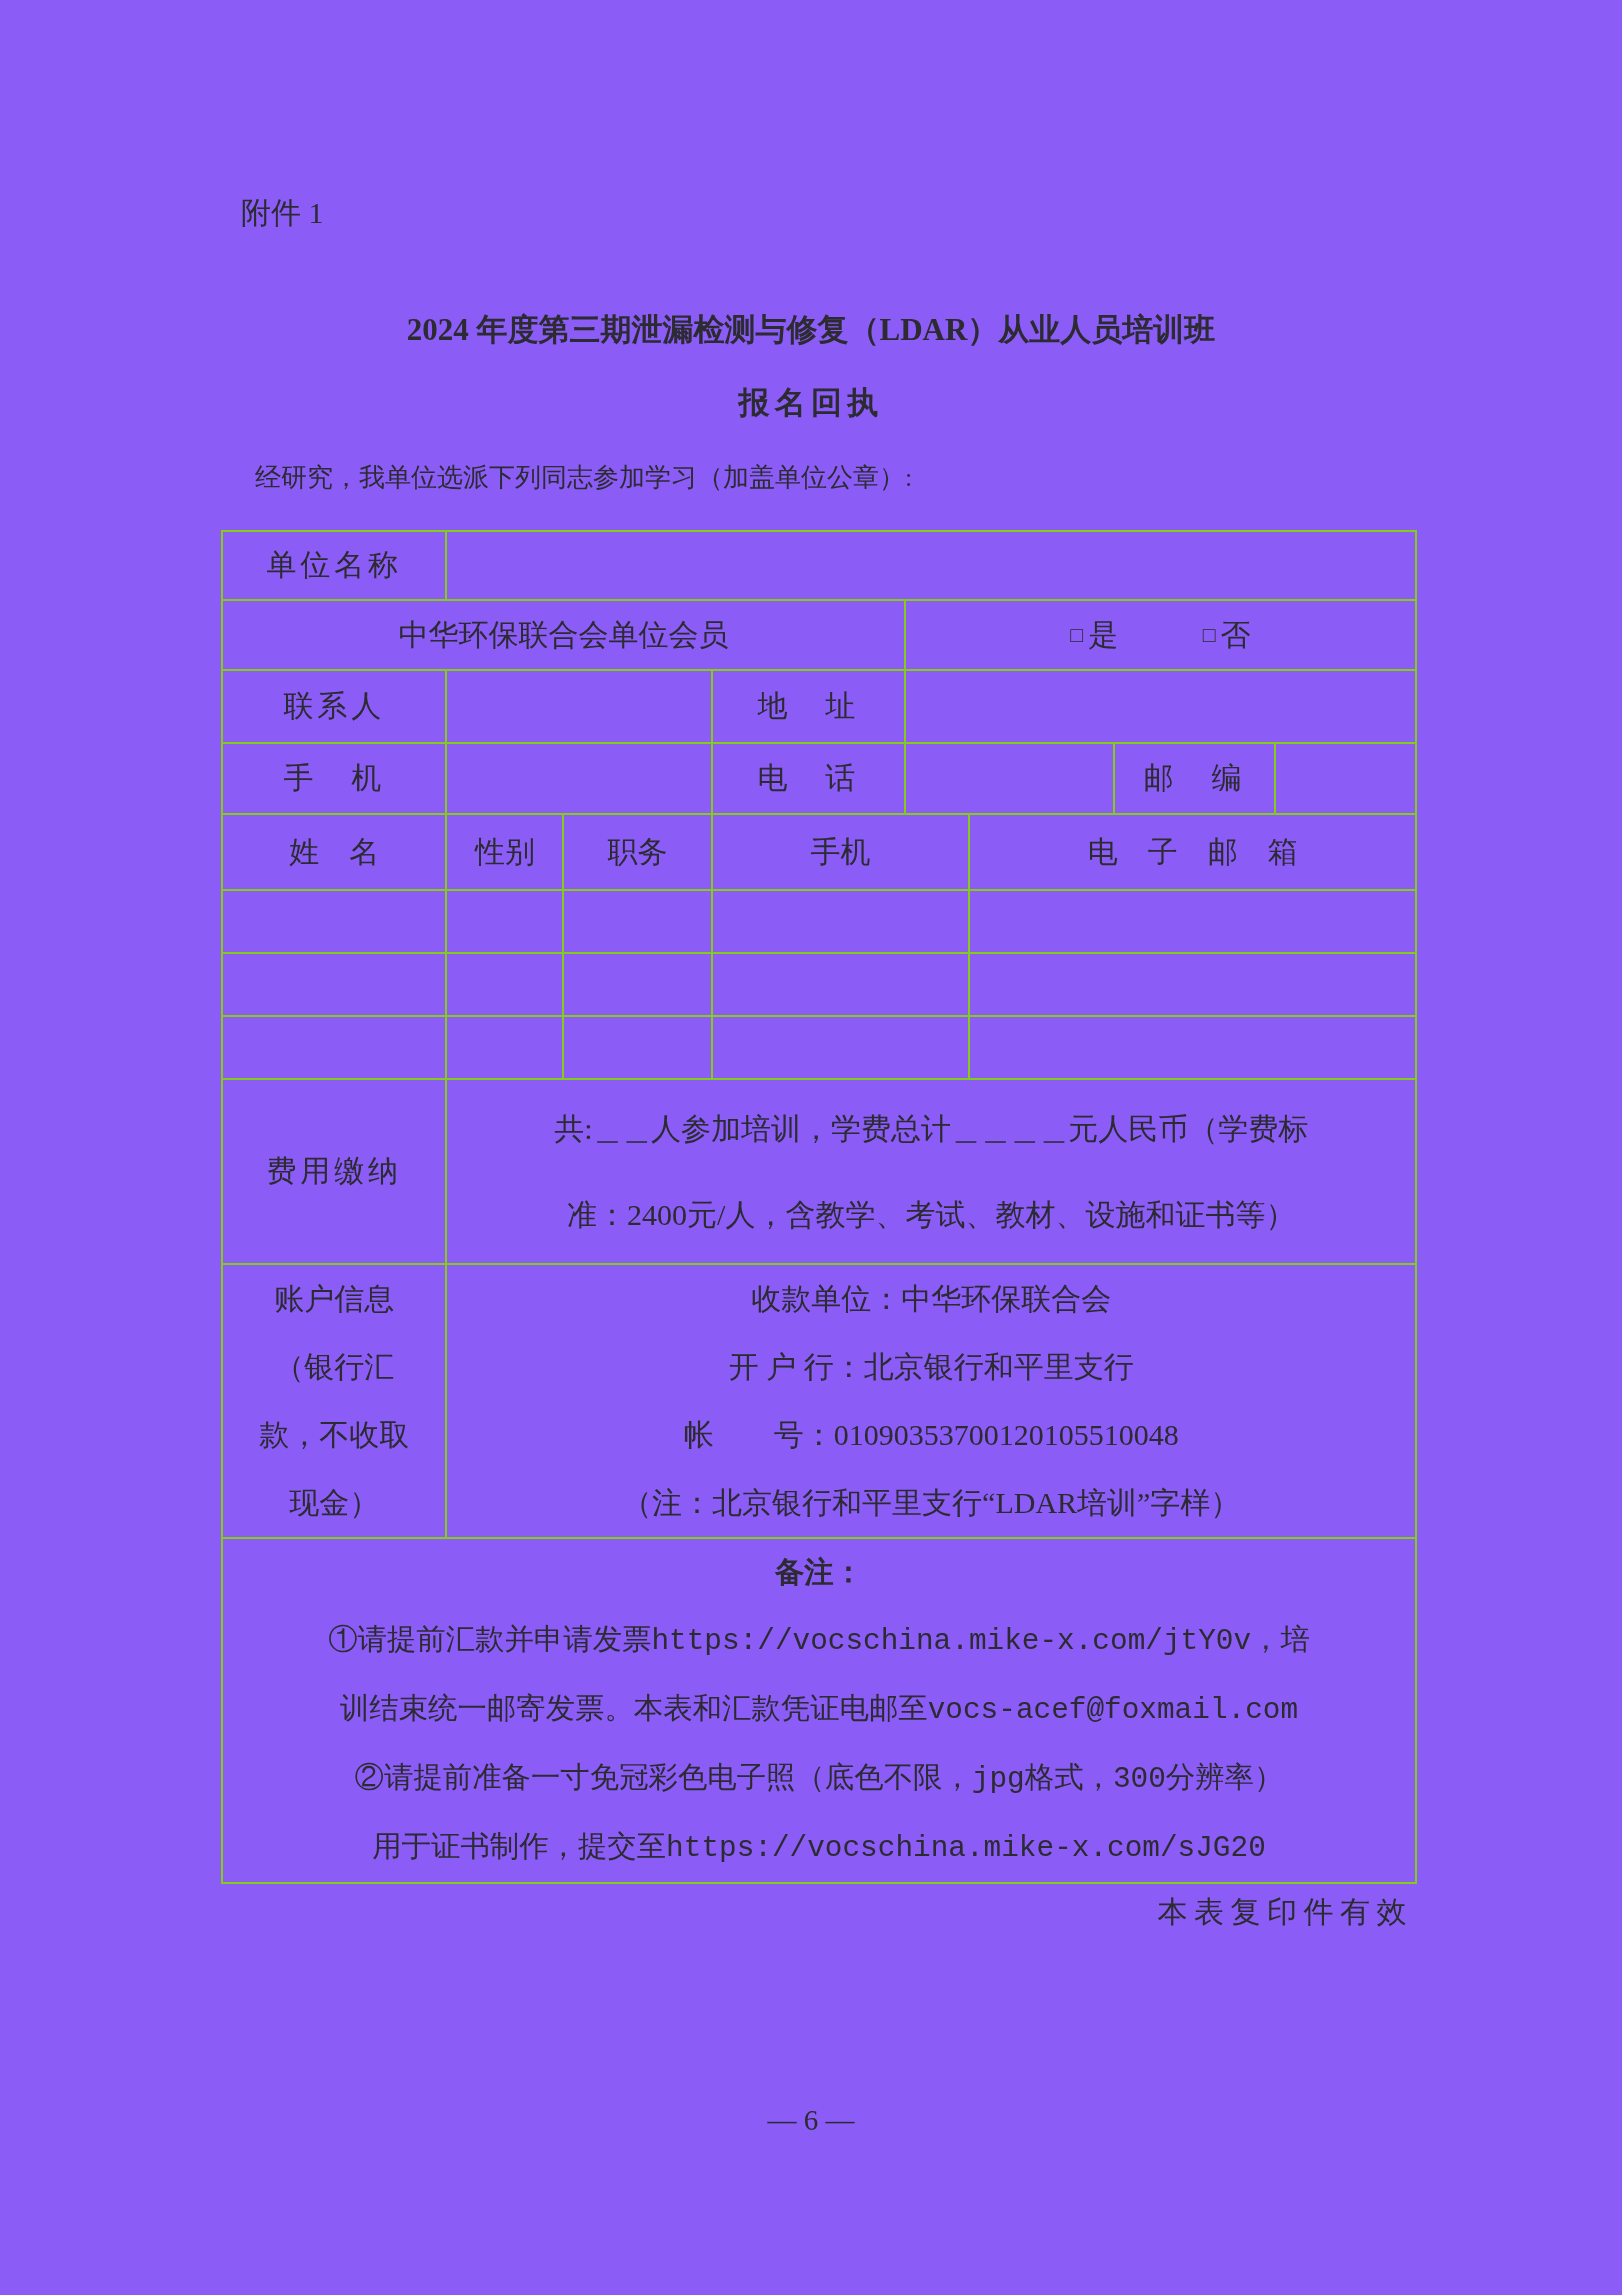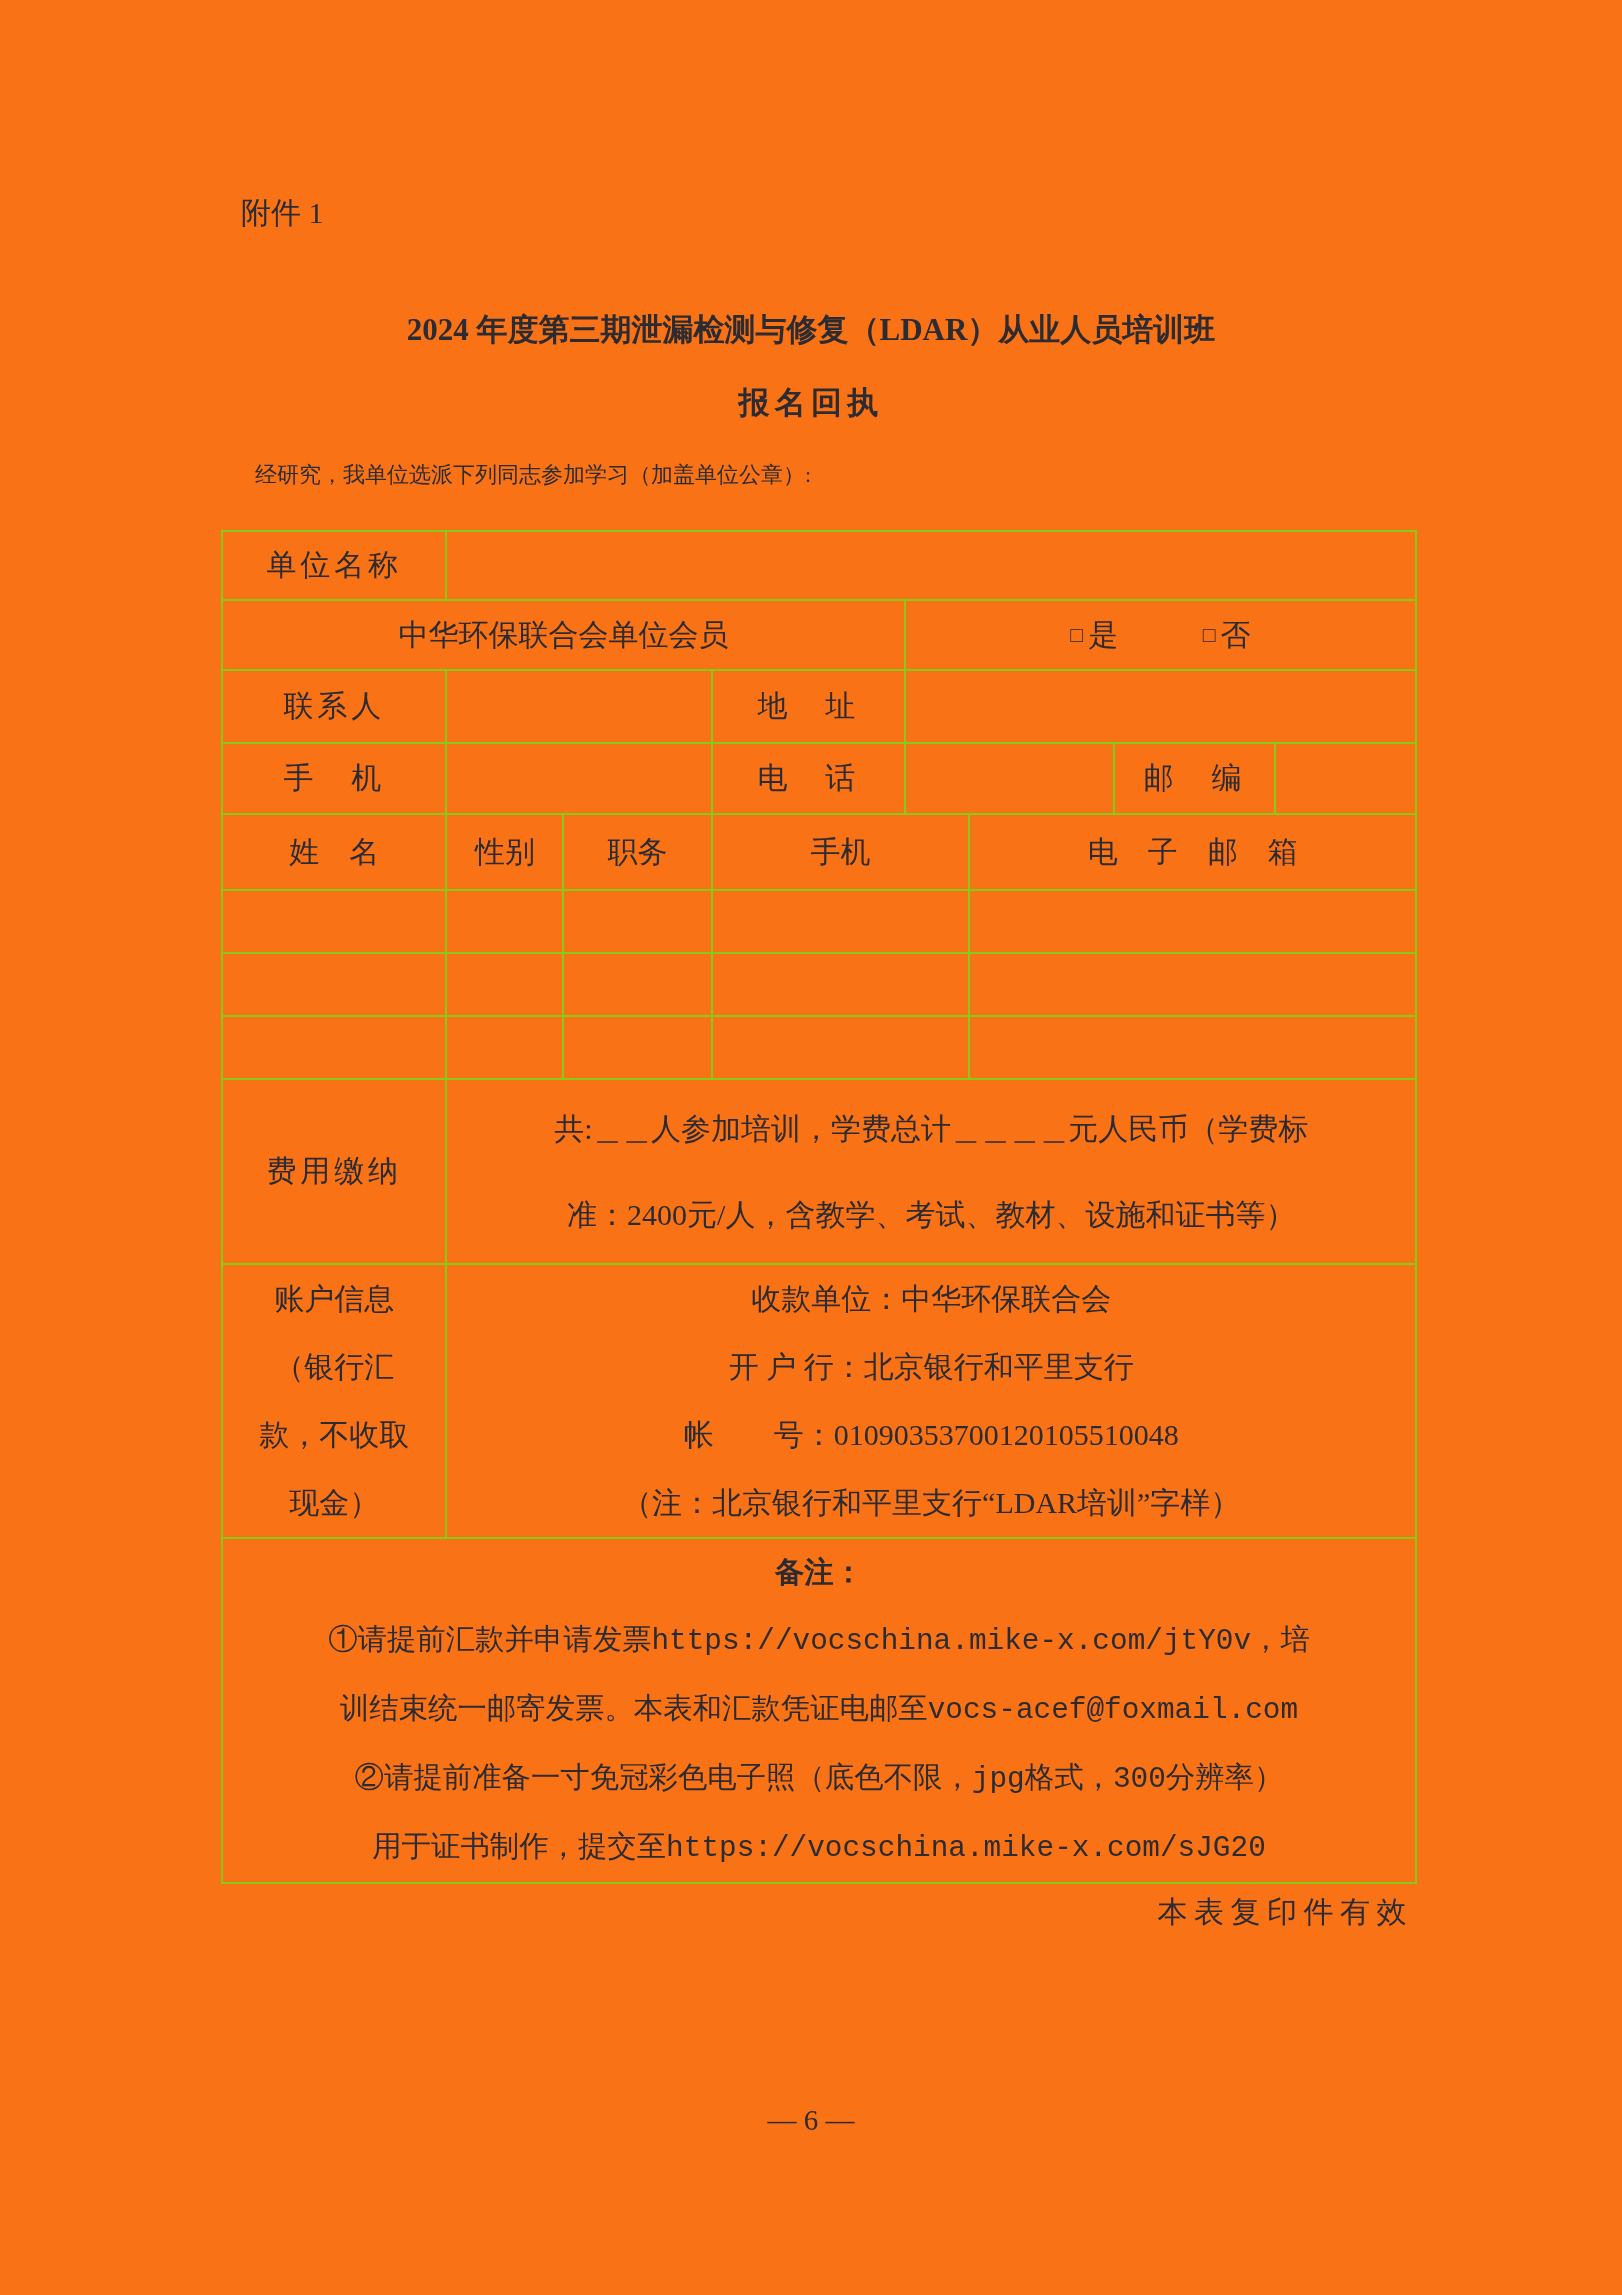--- a/index.html
+++ b/index.html
@@ -1,28 +1,28 @@
 <!DOCTYPE html>
 <html style="font-size:10.5px"><head>
 <meta charset="utf-8">
 <style>
   html,body{margin:0;padding:0;background:#e8e8e6;}
   #page{
     position:relative;
     width:1622px;height:2295px;
-    background:#f97316;
+    background:#8b5cf6;
     color:#2b2b31;
     font-family:"Liberation Serif","DejaVu Serif",serif;
     overflow:hidden;
   }
   .abs{position:absolute;}
   .attachment{left:241px;top:193px;font-size:30px;}
   .doc-title{left:0;top:287px;width:100%;text-align:center;font-size:31px;font-weight:bold;margin-top:22px;}
   .doc-subtitle{left:0;top:382px;width:100%;text-align:center;font-size:31px;font-weight:bold;letter-spacing:5.2px;}
-  .intro{left:255px;top:460px;font-size:22px;}
+  .intro{left:255px;top:460px;font-size:26px;}
 
   table.reg{
     position:absolute;left:221px;top:530px;width:1196px;
     border-collapse:collapse;table-layout:fixed;
     font-size:30px;
   }
   table.reg td{
     border:2px solid #84cc16;
     padding:0;text-align:center;vertical-align:middle;overflow:hidden;
   }

